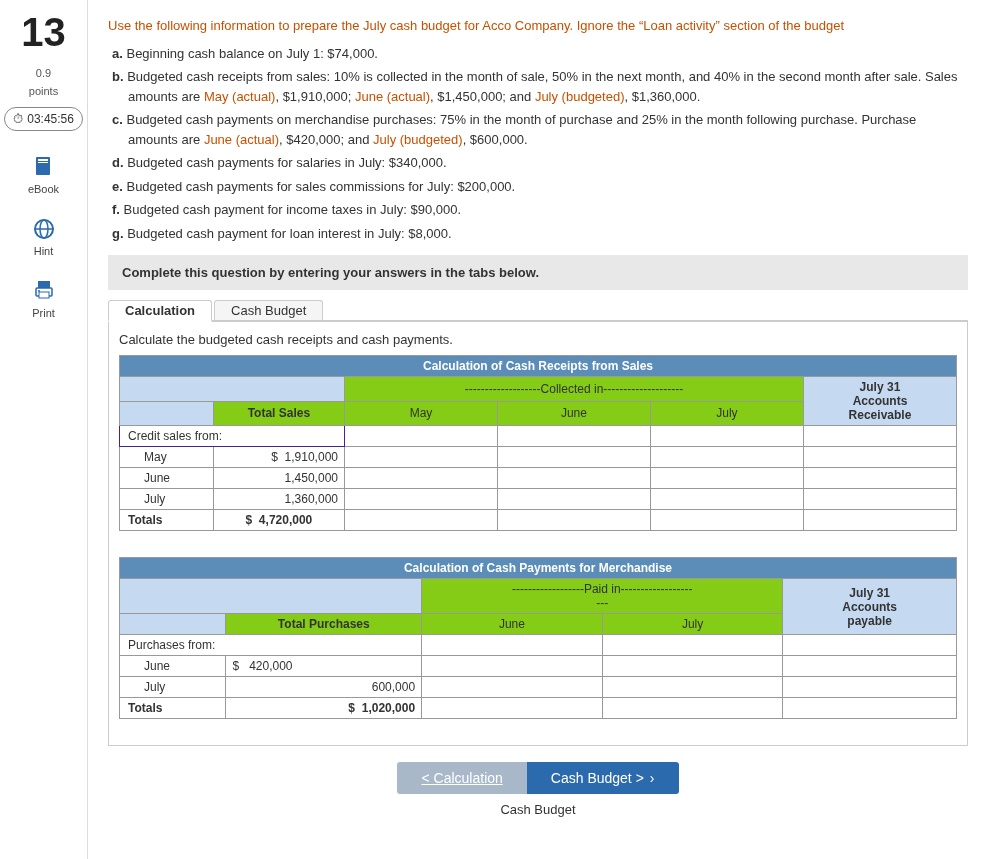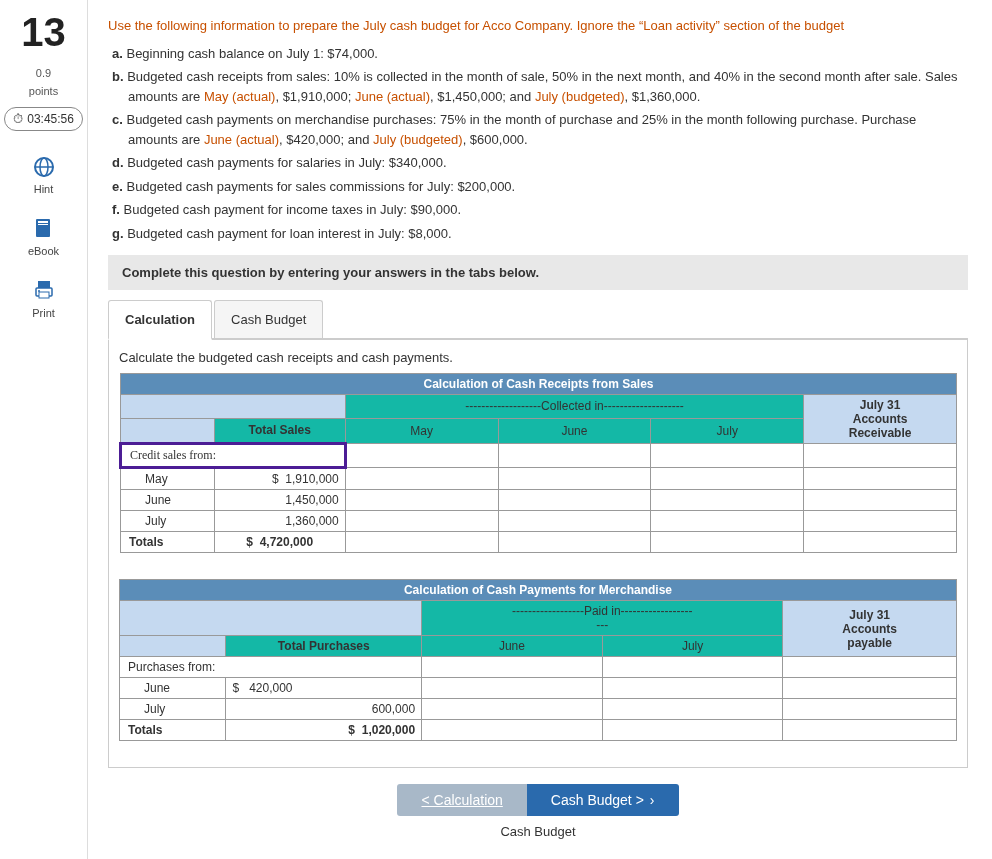--- a/index.html
+++ b/index.html
@@ -15,29 +15,29 @@
     .sidebar-label { font-size: 11px; color: #444; text-align: center; }
     
     .main { flex: 1; padding: 16px 20px; overflow-y: auto; }
     .question-body { font-size: 13px; color: #333; margin-bottom: 12px; line-height: 1.5; }
     .question-body .orange { color: #c75000; }
     .question-body ol { list-style: none; padding-left: 4px; }
     .question-body ol li { margin-bottom: 4px; padding-left: 16px; text-indent: -16px; }
     .instruction-box { background: #e8e8e8; padding: 10px 14px; font-weight: bold; font-size: 13px; margin-bottom: 10px; }
     
     .tabs { display: flex; border-bottom: 2px solid #ccc; margin-bottom: 0; }
-    .tab { padding: 11px 16px; cursor: pointer; font-size: 13px; border: 1px solid #ccc; border-bottom: none; background: #f5f5f5; color: #333; margin-right: 2px; border-radius: 3px 3px 0 0; }
+    .tab { padding: 2px 16px; cursor: pointer; font-size: 13px; border: 1px solid #ccc; border-bottom: none; background: #f5f5f5; color: #333; margin-right: 2px; border-radius: 3px 3px 0 0; }
     .tab.active { background: #fff; font-weight: bold; border-bottom: 2px solid #fff; margin-bottom: -2px; }
     .tab-content { border: 1px solid #ccc; border-top: none; padding: 10px; }
     .tab-instruction { color: #333; font-size: 13px; margin-bottom: 8px; }
     
     .calc-table { border-collapse: collapse; width: 100%; margin-bottom: 16px; }
     .calc-table th, .calc-table td { border: 1px solid #999; font-size: 12px; padding: 3px 6px; }
     .table-header-blue { background: #5b8db8; color: #fff; text-align: center; font-weight: bold; }
-    .table-subheader { background: #14b8a6; text-align: center; font-size: 11px; }
+    .table-subheader { background: #84cc16; text-align: center; font-size: 11px; }
     .table-subheader-right { background: #c5d9f0; text-align: center; font-size: 11px; font-weight: bold; }
     .input-cell { background: #fff; }
     .input-cell input { width: 80px; border: none; outline: none; font-size: 12px; text-align: right; }
     .bold-row td { font-weight: bold; }
     
     .bottom-nav { display: flex; justify-content: center; gap: 0; margin-top: 16px; }
     .btn-prev { background: #a8b8c8; color: #fff; border: none; padding: 8px 24px; font-size: 14px; cursor: pointer; border-radius: 3px 0 0 3px; text-decoration: underline; }
     .btn-next { background: #2a6aad; color: #fff; border: none; padding: 8px 24px; font-size: 14px; cursor: pointer; border-radius: 0 3px 3px 0; display: flex; align-items: center; gap: 6px; }
   </style>
 </head>
@@ -45,40 +45,40 @@
 
 <div class="outer">
 
   <div class="sidebar">
     <div class="question-num">13</div>
     <div class="points-label">0.9</div>
     <div class="points-sublabel" style="font-size:11px;color:#555;margin-bottom:6px;">points</div>
     <div class="timer-box">
       <span style="font-size:13px;">⏱</span>
       <span>03:45:56</span>
+    </div>
+    <div class="sidebar-item">
+      <div class="sidebar-icon">
+        <svg width="24" height="24" viewBox="0 0 24 24" fill="#2a6aad">
+            <rect x="4" y="2" width="14" height="18" rx="1" fill="#2a6aad"></rect>
+            <rect x="6" y="4" width="10" height="2" fill="#fff"></rect>
+            <rect x="6" y="7" width="10" height="1" fill="#fff"></rect>
+          </svg>
+      </div>
+      <span class="sidebar-label">eBook</span>
     </div>
     <div class="sidebar-item">
       <div class="sidebar-icon">
         <svg width="24" height="24" viewBox="0 0 24 24">
             <circle cx="12" cy="12" r="9" stroke="#2a6aad" stroke-width="2" fill="none"></circle>
             <ellipse cx="12" cy="12" rx="4" ry="9" stroke="#2a6aad" stroke-width="1.5" fill="none"></ellipse>
             <line x1="3" y1="12" x2="21" y2="12" stroke="#2a6aad" stroke-width="1.5"></line>
           </svg>
       </div>
       <span class="sidebar-label">Hint</span>
-    </div>
-    <div class="sidebar-item">
-      <div class="sidebar-icon">
-        <svg width="24" height="24" viewBox="0 0 24 24" fill="#2a6aad">
-            <rect x="4" y="2" width="14" height="18" rx="1" fill="#2a6aad"></rect>
-            <rect x="6" y="4" width="10" height="2" fill="#fff"></rect>
-            <rect x="6" y="7" width="10" height="1" fill="#fff"></rect>
-          </svg>
-      </div>
-      <span class="sidebar-label">eBook</span>
     </div>
     <div class="sidebar-item">
       <div class="sidebar-icon">
         <svg width="24" height="24" viewBox="0 0 24 24">
             <rect x="6" y="2" width="12" height="7" fill="#2a6aad"></rect>
             <rect x="4" y="9" width="16" height="8" rx="1" stroke="#2a6aad" stroke-width="1.5" fill="none"></rect>
             <rect x="7" y="13" width="10" height="6" fill="#fff" stroke="#2a6aad" stroke-width="1"></rect>
             <circle cx="7" cy="12" r="1" fill="#2a6aad"></circle>
           </svg>
       </div>
@@ -127,21 +127,21 @@
           <tr>
             <td style="border:1px solid #999;background:#c5d9f0;"></td>
             <td class="table-subheader" style="border:1px solid #999;font-weight:bold;">Total Sales</td>
             <td class="table-subheader" style="border:1px solid #999;text-align:center;">May</td>
             <td class="table-subheader" style="border:1px solid #999;text-align:center;">June</td>
             <td class="table-subheader" style="border:1px solid #999;text-align:center;">July</td>
           </tr>
         </thead>
         <tbody>
           <tr>
-            <td colspan="2" style="border:3px solid #4c1d95;padding-left:8px;font-family:Liberation Serif, serif;">Credit sales from:</td>
+            <td colspan="2" style="border:1px solid #4c1d95;padding-left:8px;">Credit sales from:</td>
             <td style="border:1px solid #999;"></td>
             <td style="border:1px solid #999;"></td>
             <td style="border:1px solid #999;"></td>
             <td style="border:1px solid #999;"></td>
           </tr>
           <tr>
             <td style="border:1px solid #999;padding-left:24px;">May</td>
             <td style="border:1px solid #999;text-align:right;">$&nbsp;&nbsp;1,910,000</td>
             <td class="input-cell" style="border:1px solid #999;"><input type="text" style=""></td>
             <td class="input-cell" style="border:1px solid #999;"><input type="text" style=""></td>

